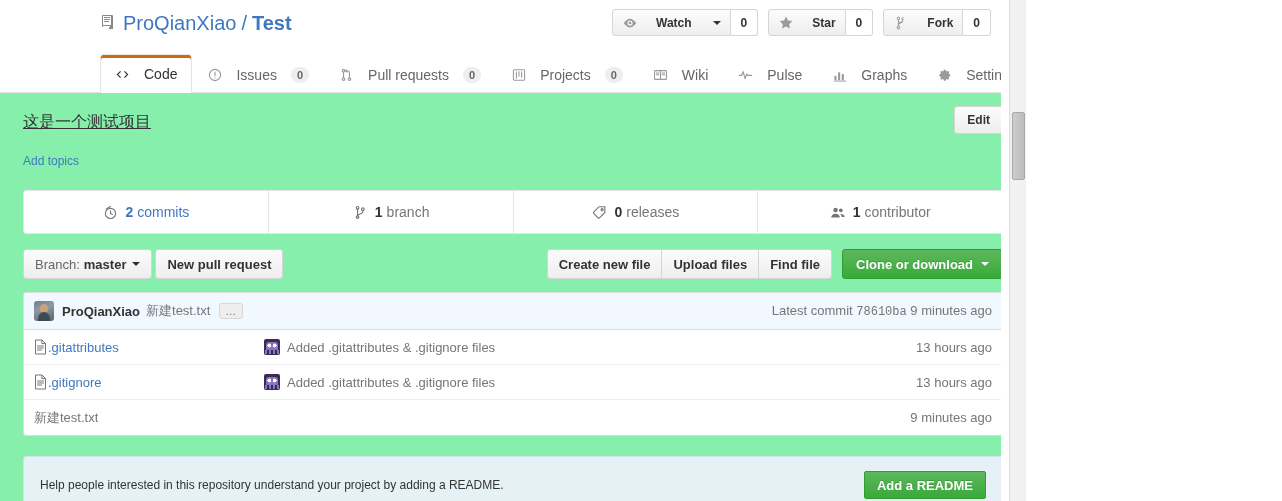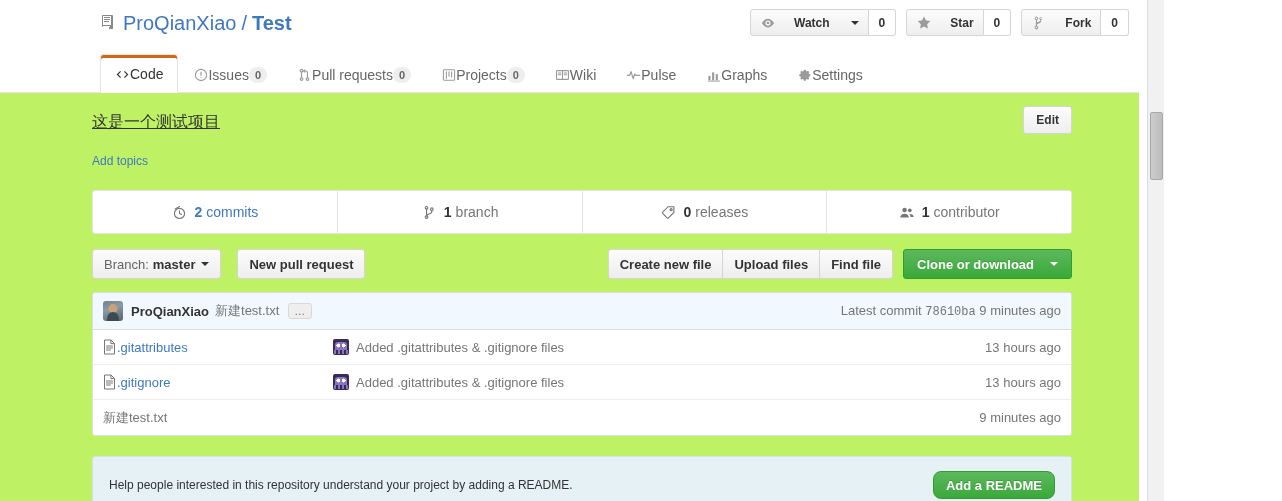--- a/index.html
+++ b/index.html
@@ -6,23 +6,23 @@
   html, body {
     margin: 0; padding: 0;
     width: 1282px; height: 501px;
     overflow: hidden;
     background: #ffffff;
     font-family: "Liberation Sans", sans-serif;
     -webkit-font-smoothing: antialiased;
   }
   .page {
     position: relative;
-    width: 1164px;
+    width: 1026px;
     height: 501px;
-    background: #bef264;
+    background: #86efac;
     overflow: hidden;
   }
 
   
   .repo-header {
     position: relative;
     height: 93px;
     background: #fff;
     border-bottom: 1px solid #e5e5e5;
   }
@@ -115,21 +115,21 @@
     position: absolute;
     left: 100px; bottom: -1px;
     display: flex;
     align-items: flex-end;
     height: 40px;
   }
   .nav-tab {
     position: relative;
     display: flex;
     align-items: center;
-    gap: 0;
+    gap: 14px;
     height: 38px;
     padding: 16px 14px;
     font-size: 14px;
     color: #666;
     background: transparent;
     border: 1px solid transparent;
     border-bottom: none;
     white-space: nowrap;
   }
   .nav-tab.active {
@@ -239,21 +239,21 @@
   .stat-item.is-link .stat-label { color: #4078c0; }
   .stat-item.is-link .stat-num { font-weight: bold; }
 
   
   .action-row {
     display: flex;
     align-items: center;
     justify-content: space-between;
     margin-top: 15px;
   }
-  .action-left { display: flex; gap: 16px; text-align: center; }
+  .action-left { display: flex; gap: 3px; text-align: center; }
   .action-right { display: flex; align-items: stretch; }
   .btn {
     display: inline-flex;
     align-items: center;
     gap: 4px;
     height: 30px;
     padding: 0 11px;
     font-size: 13px;
     font-weight: bold;
     color: #333;
@@ -286,21 +286,21 @@
     background: linear-gradient(#34d058, #28a745);
     background: linear-gradient(#5cb85c, #3aa93a);
     border: 1px solid #2f9e2f;
     border-radius: 3px;
     padding: 0 13px;
     height: 30px;
     font-size: 13px;
     font-weight: bold;
     display: inline-flex;
     align-items: center;
-    gap: 14px;
+    gap: 6px;
     text-shadow: 0 -1px 0 rgba(0,0,0,.15);
   }
 
   
   .file-table {
     margin-top: 13px;
     border: 1px solid #ddd;
     border-radius: 3px;
     background: #fff;
     overflow: hidden;
@@ -457,21 +457,21 @@
   .btn-readme {
     display: inline-flex;
     align-items: center;
     height: 28px;
     padding: 0 12px;
     font-size: 13px;
     font-weight: bold;
     color: #fff;
     background: linear-gradient(#5cb85c, #3aa93a);
     border: 1px solid #2f9e2f;
-    border-radius: 8px;
+    border-radius: 2px;
     text-shadow: 0 -1px 0 rgba(0,0,0,.15);
     white-space: nowrap;
   }
 
   
   .scrollbar {
     position: absolute;
     top: 0; right: 0;
     width: 17px;
     height: 501px;

